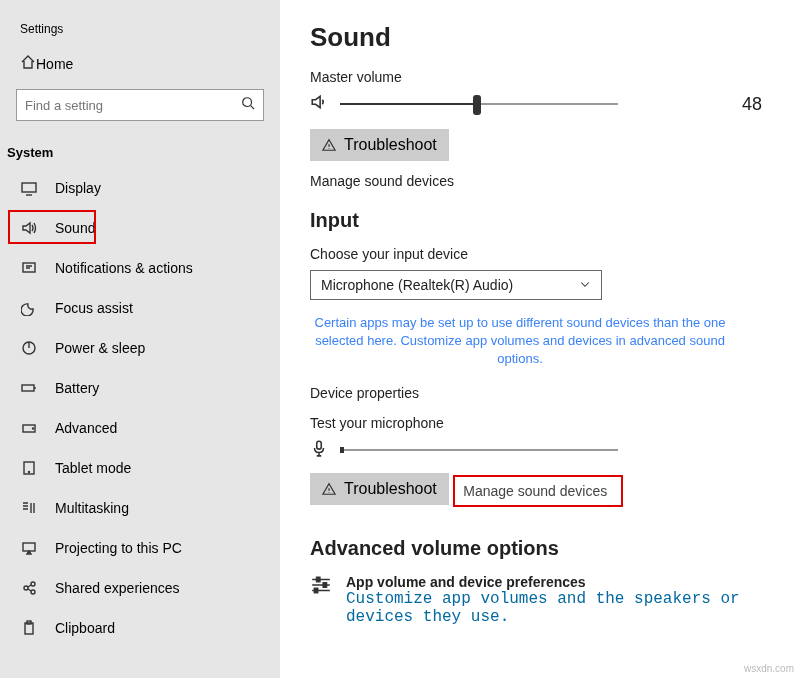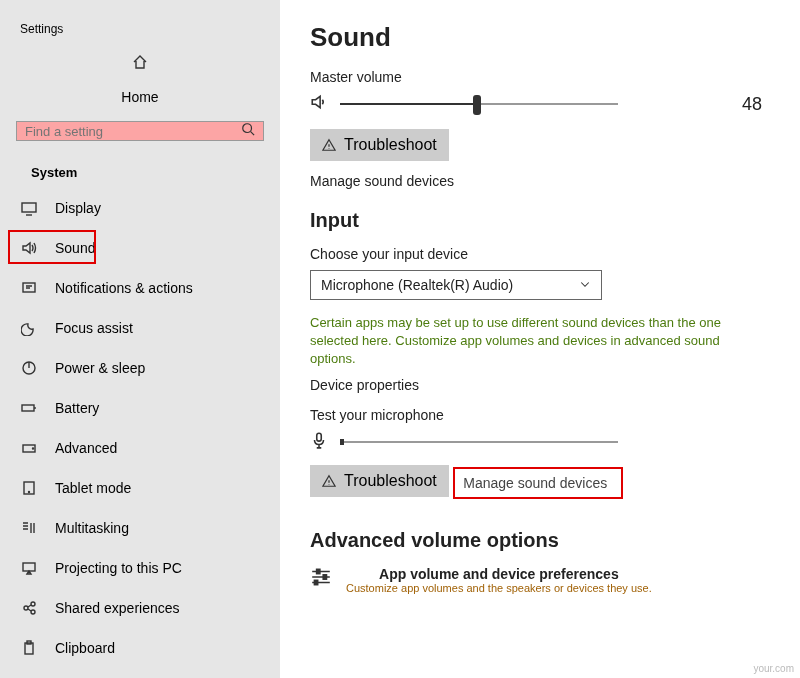--- a/index.html
+++ b/index.html
@@ -1,47 +1,47 @@
 <!DOCTYPE html>
 <html><head>
   <meta charset="utf-8">
   <style>
     * { margin: 0; padding: 0; box-sizing: border-box; font-family: "Segoe UI", -apple-system, sans-serif; }
     body { width: 800px; height: 678px; background: #fff; display: flex; overflow: hidden; }
     .sidebar { width: 280px; background: #e6e6e6; padding: 0; display: flex; flex-direction: column; }
     .sidebar-top { padding: 22px 20px 8px; font-size: 12px; }
-    .home-row { display: flex; align-items: center; gap: 16px; padding: 10px 20px; font-size: 14px; flex-direction: column; }
+    .home-row { display: flex; align-items: center; padding: 10px 20px; font-size: 14px; }
     .search-wrap { padding: 6px 16px 16px; }
-    .search { display: flex; align-items: center; border: 1px solid #999; background: #fca5a5; height: 20px; padding: 0 8px; }
+    .search { display: flex; align-items: center; border: 1px solid #999; background: #ffffff; height: 32px; padding: 0 8px; }
     .search input { flex: 1; border: none; background: transparent; font-size: 13px; outline: none; color: #555; }
-    .system-label { padding: 8px 31px 8px; font-size: 13px; font-weight: 600; }
+    .system-label { padding: 8px 7px 8px; font-size: 13px; font-weight: 600; }
     .nav { display: flex; flex-direction: column; }
     .nav-item { display: flex; align-items: flex-end; gap: 17px; padding: 12px 20px; font-size: 14px; cursor: pointer; position: relative; }
     .nav-item .ic { width: 18px; display: flex; justify-content: center; }
     .red-box-nav { position: absolute; left: 8px; top: 2px; width: 88px; height: 34px; border: 2px solid #e00000; pointer-events: none; }
     .main { flex: 1; padding: 22px 28px 0 30px; overflow-y: auto; color: #222; position: relative; }
     h1 { font-size: 26px; font-weight: 600; margin-bottom: 16px; }
     .label { font-size: 14px; margin-bottom: 8px; }
     .vol-row { display: flex; align-items: center; gap: 12px; margin-bottom: 14px; }
     .slider { flex: 1; position: relative; height: 2px; background: #999; max-width: 278px;}
     .slider::before { content: ""; position: absolute; left: 0; top: 0; height: 2px; background: #333; width: 48%; }
     .thumb { position: absolute; left: 48%; top: -8px; width: 8px; height: 20px; background: #333; border-radius: 3px; }
     .val { font-size: 18px; margin-left: auto; padding-right: 10px;}
     .btn { display: inline-flex; align-items: center; gap: 8px; background: #ccc; border: none; padding: 7px 12px; font-size: 16px; cursor: pointer; margin-bottom: 12px; }
     .link { font-size: 14px; color: #222; margin-bottom: 20px; display: block; }
     h2 { font-size: 20px; font-weight: 600; margin: 18px 0 14px; }
     .select { display: flex; align-items: center; justify-content: space-between; border: 1px solid #666; padding: 6px 10px; width: 292px; font-size: 14px; margin-bottom: 14px; cursor: pointer; }
-    .hint { font-size: 13px; color: #4d7c0f; line-height: 1.4; margin-bottom: 8px; max-width: 420px;}
+    .hint { font-size: 13px; color: #3b82f6; line-height: 1.4; margin-bottom: 16px; max-width: 420px; text-align: center;}
     .mic-row { display: flex; align-items: center; gap: 12px; margin-bottom: 12px; }
     .mic-bar { flex: 1; max-width: 278px; height: 2px; background: #999; position: relative; }
     .mic-bar::before { content: ""; position: absolute; left: 0; width: 4px; height: 6px; top: -2px; background: #333; }
     .red-box-link { display: inline-block; border: 2px solid #e00000; padding: 6px 14px 6px 8px; margin-bottom: 12px; }
     .adv-row { display: flex; gap: 14px; align-items: flex-start; margin-top: 10px; }
-    .adv-text .t { font-size: 14px; font-weight: 600; text-align: center; }
-    .adv-text .s { font-size: 11px; color: #a16207; }
+    .adv-text .t { font-size: 14px; font-weight: 600; }
+    .adv-text .s { font-size: 16px; color: #0369a1; font-family: Liberation Mono, monospace; }
     .watermark { position: absolute; bottom: 4px; right: 6px; font-size: 10px; color: #bbb; }
     svg { stroke: #333; stroke-width: 1.4; fill: none; }
   </style>
 </head>
 <body>
 
 <div class="sidebar">
   <div class="sidebar-top">Settings</div>
   <div class="home-row">
     <span class="ic"><svg width="16" height="16" viewBox="0 0 16 16">
@@ -229,14 +229,14 @@
           <path d="M2 5 H18 M2 10 H18 M2 15 H18"></path>
           <rect x="6" y="3" width="3" height="4" fill="#333"></rect>
           <rect x="12" y="8" width="3" height="4" fill="#333"></rect>
           <rect x="4" y="13" width="3" height="4" fill="#333"></rect>
         </svg></span>
     <div class="adv-text">
       <div class="t">App volume and device preferences</div>
       <div class="s">Customize app volumes and the speakers or devices they use.</div>
     </div>
   </div>
-  <div class="watermark">your.com</div>
+  <div class="watermark">wsxdn.com</div>
 </div>
 
 </body></html>

